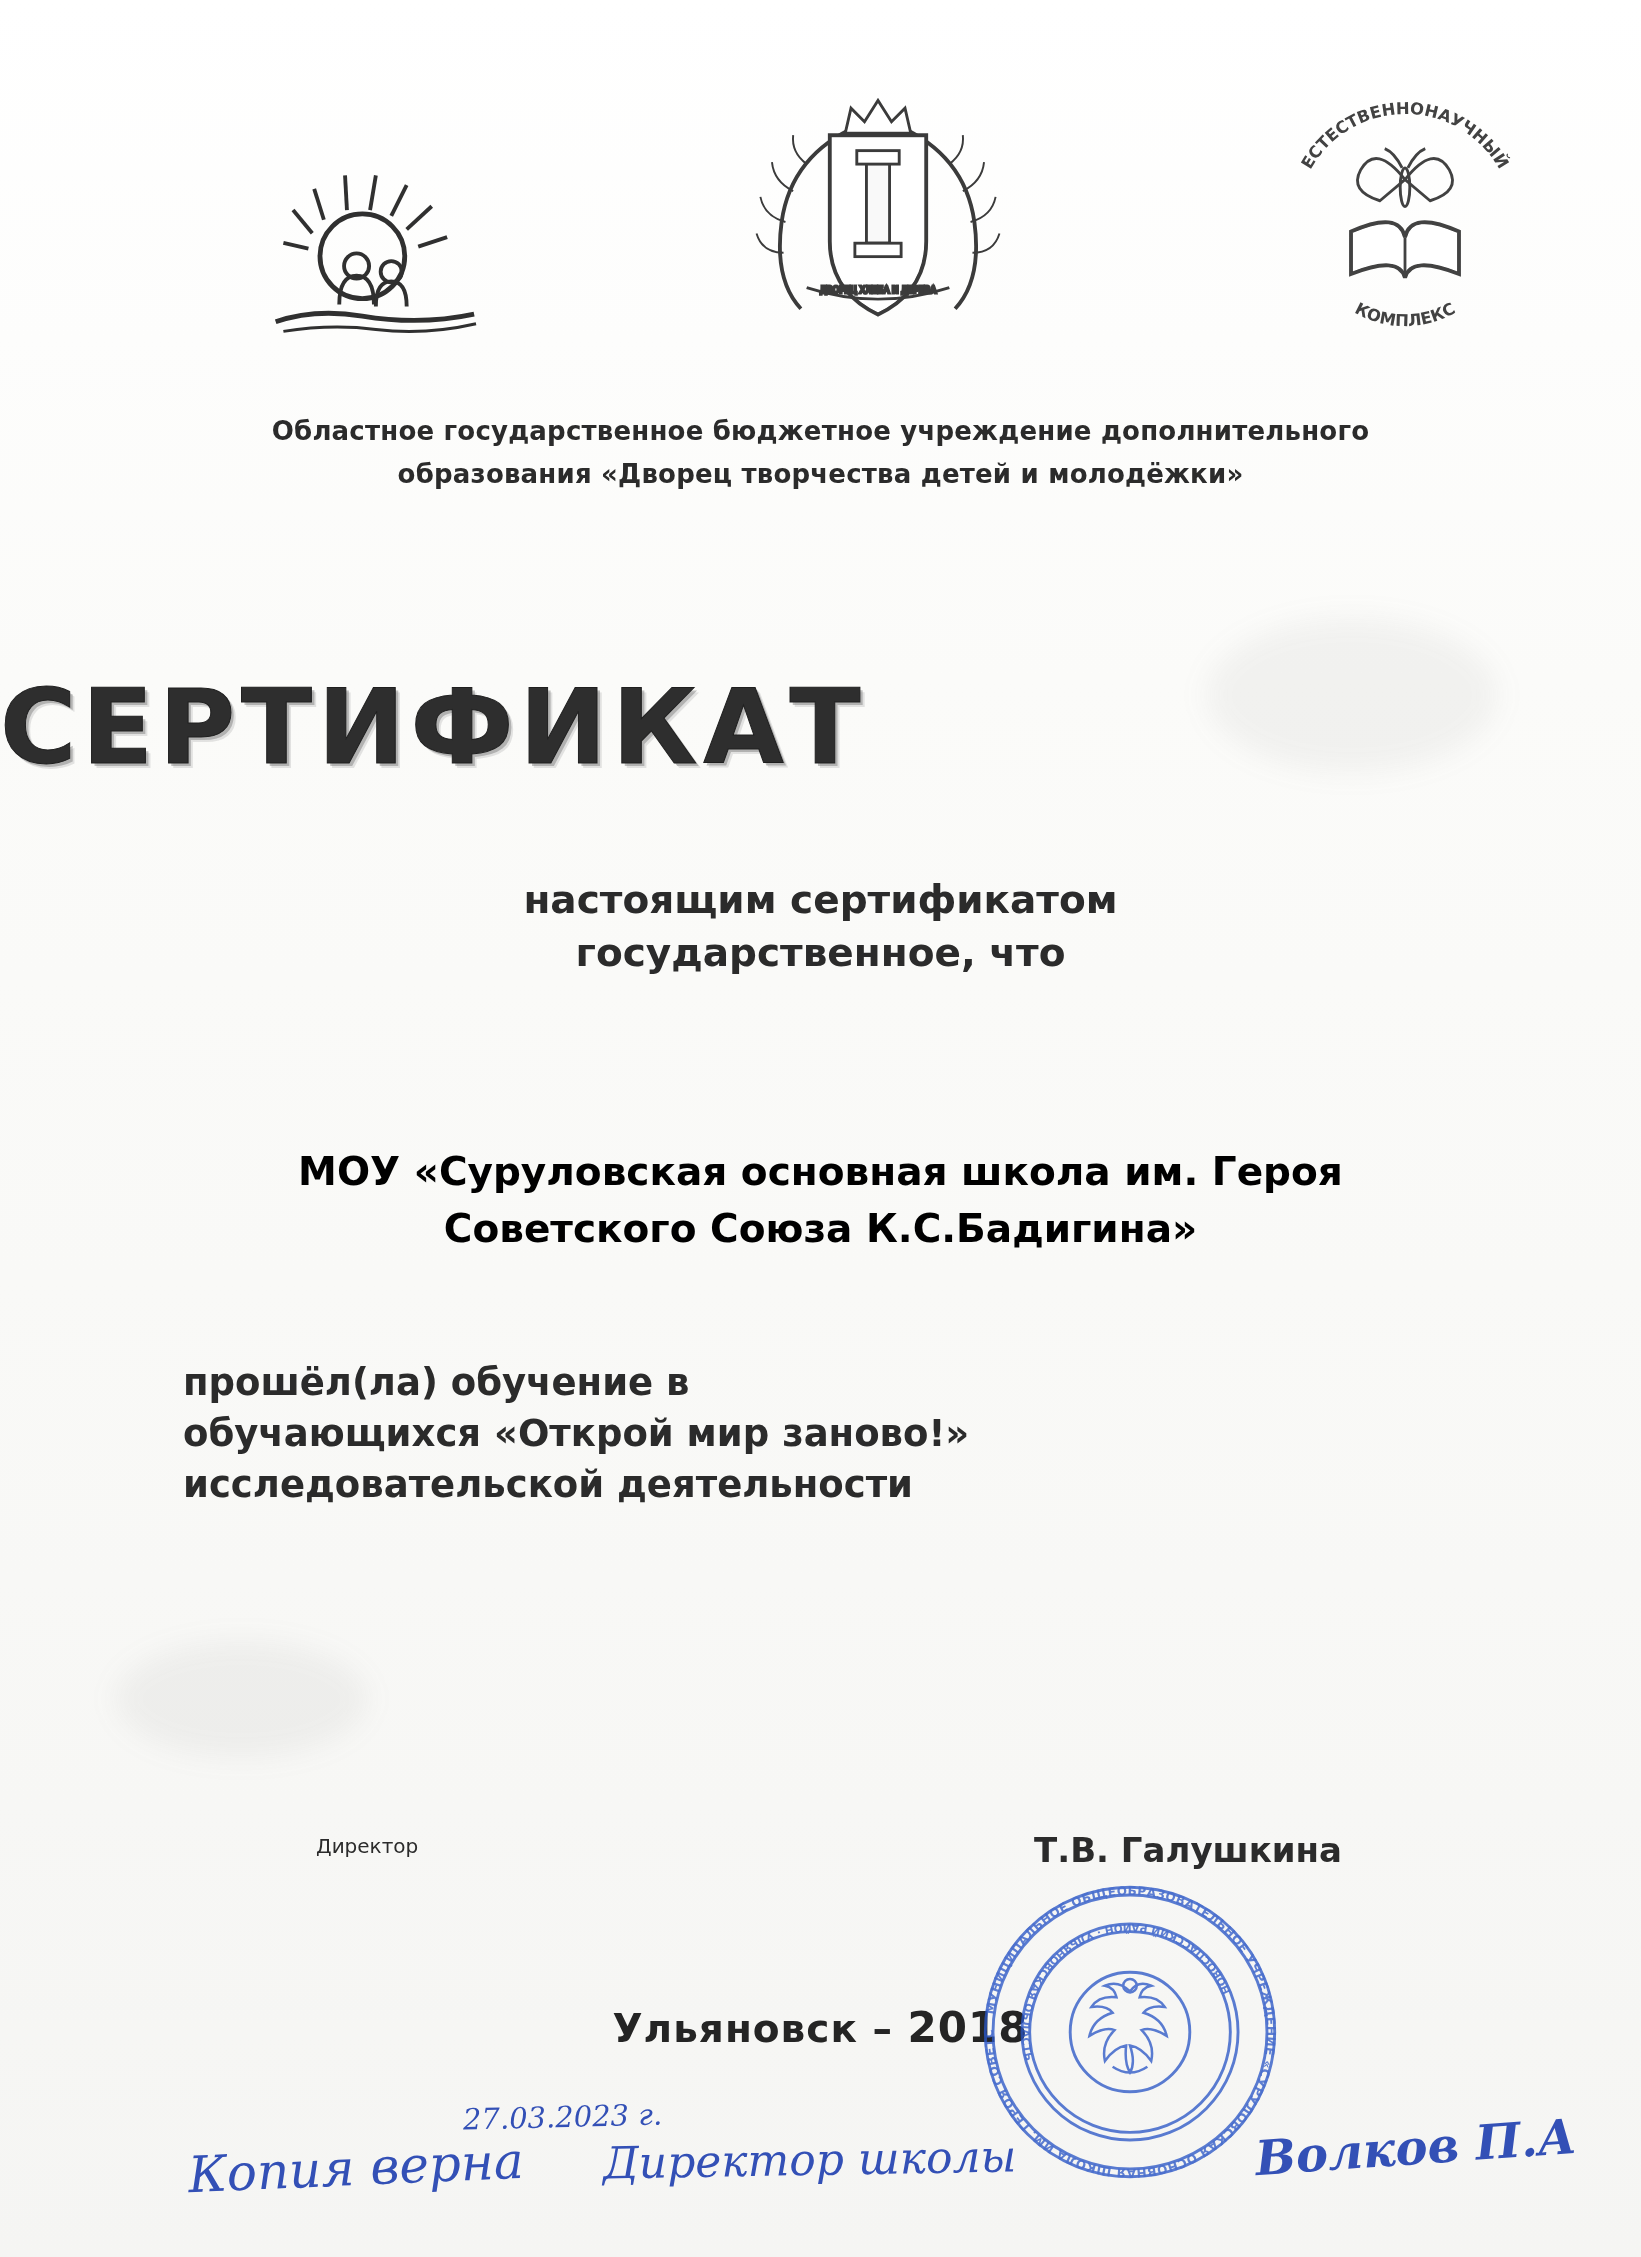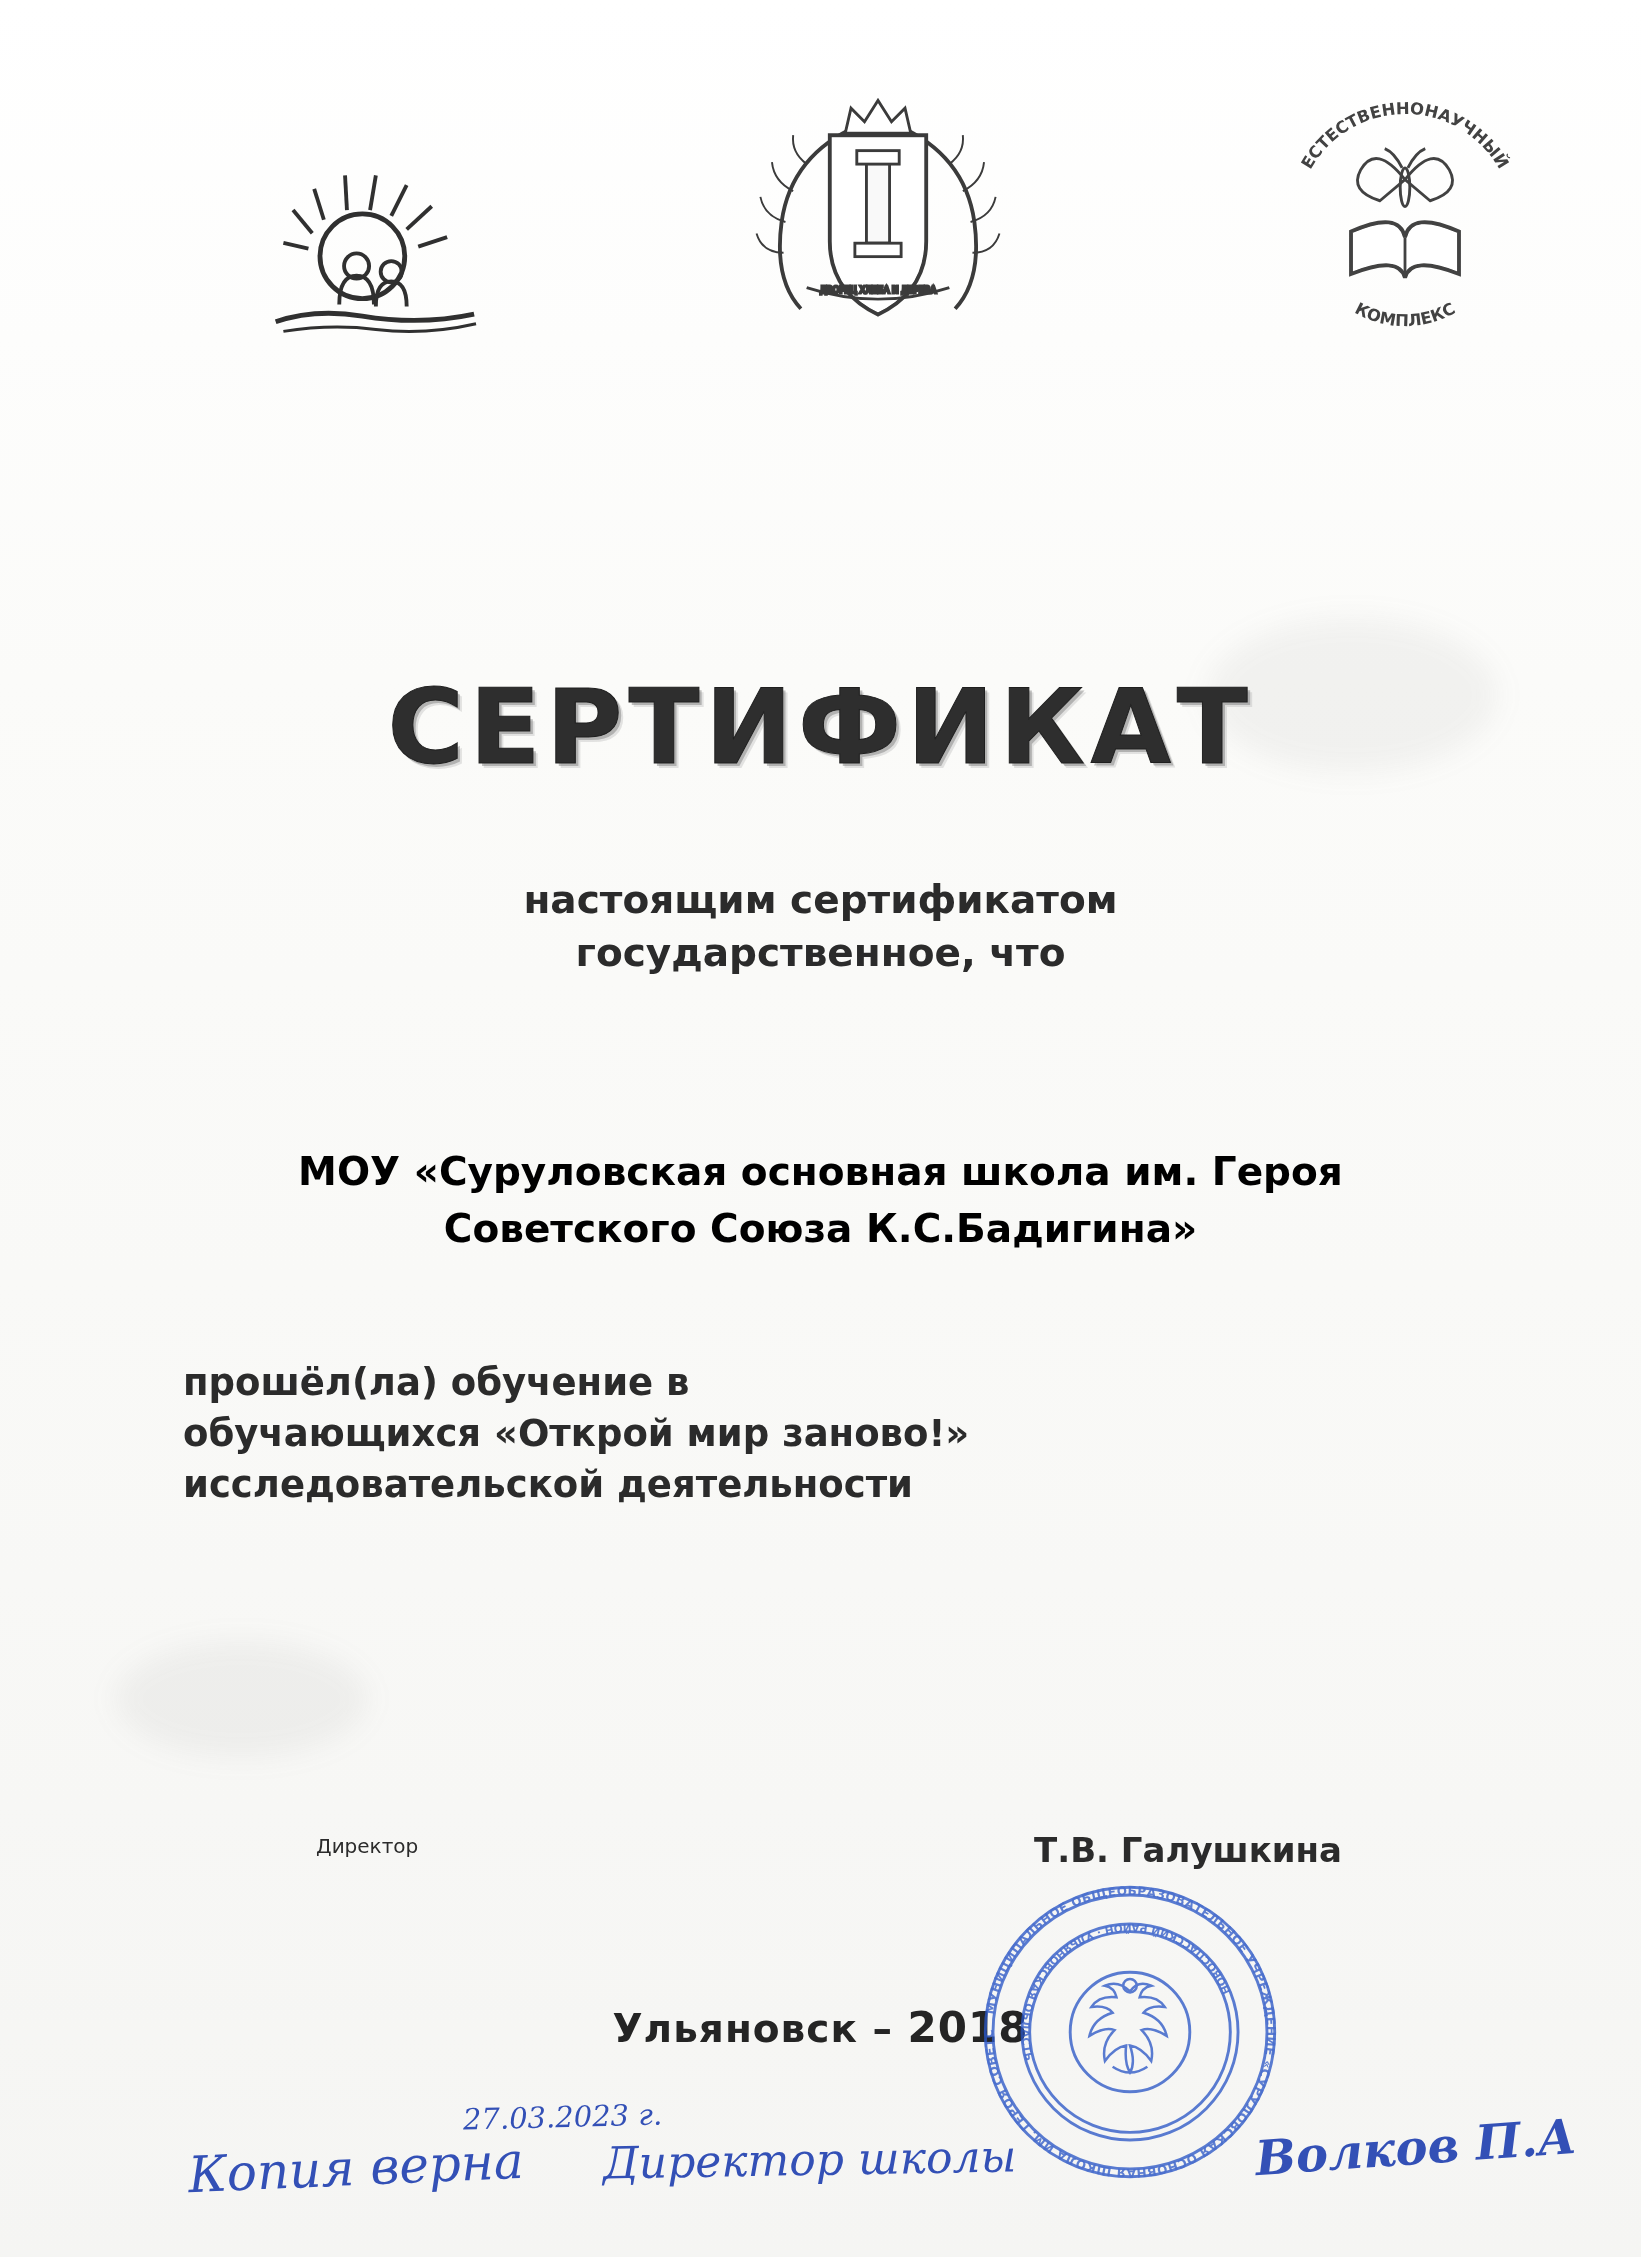--- a/index.html
+++ b/index.html
@@ -60,21 +60,20 @@
     line-height: 1.65;
   }
   .org .line2 { display: block; }
 
   
   .cert-title {
     position: absolute;
     top: 666px;
     left: 0;
     right: 0;
-    text-align: center;
     font-family: "DejaVu Sans", sans-serif;
     font-size: 104px;
     font-weight: 800;
     letter-spacing: 5.8px;
     color: #2e2e2e;
     text-shadow:
       2.9px 2.9px 0 rgba(120,120,120,0.45),
       4.8px 4.8px 0 rgba(170,170,170,0.30);
     -webkit-text-stroke: 1px #1f1f1f;
   }
@@ -304,20 +303,24 @@
             <path d="M143 84 q8 -16 18 -20"></path>
         </g>
         <g fill="#4a4a4a" font-family="DejaVu Sans" font-size="17" font-weight="700">
           <text><textPath href="#arcTop" startOffset="50%" text-anchor="middle">ЕСТЕСТВЕННОНАУЧНЫЙ</textPath></text>
           <text><textPath href="#arcBot" startOffset="50%" text-anchor="middle">КОМПЛЕКС</textPath></text>
         </g>
       </svg>
     </div>
   </div>
 
+  <div class="org">
+    <span>Областное государственное бюджетное учреждение дополнительного</span>
+    <span class="line2">образования «Дворец творчества детей и молодёжки»</span>
+  </div>
 
   <div class="cert-title">СЕРТИФИКАТ</div>
 
   <div class="statement">
     <div>настоящим сертификатом</div>
     <div>государственное, что</div>
   </div>
 
   <div class="recipient-school">
     <div>МОУ «Суруловская основная школа им. Героя</div>

